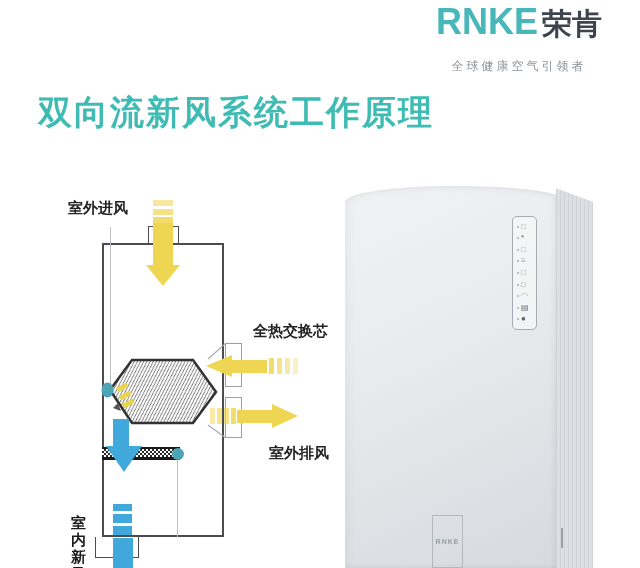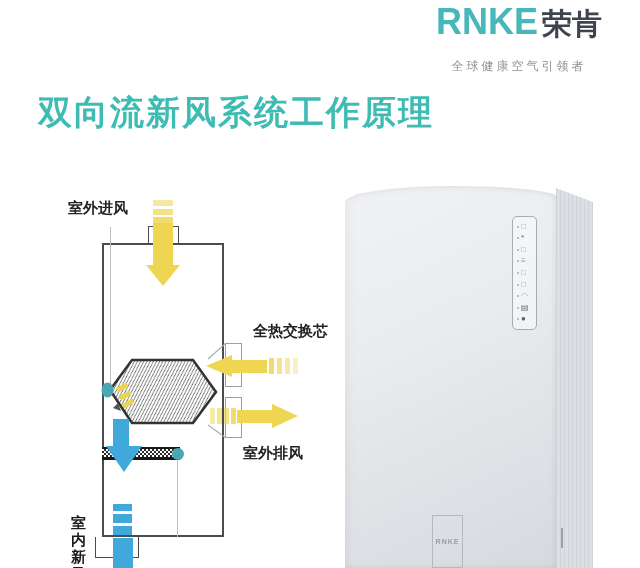--- a/index.html
+++ b/index.html
@@ -146,21 +146,21 @@
     </svg>
 
     <span class="lbl" style="left:253px;top:322px;">全热交换芯</span>
     <div class="abs yhead-l"></div>
     <div class="abs y ybody-l"></div>
     <div class="abs y ydash-v yi1"></div>
     <div class="abs y ydash-v yi2"></div>
     <div class="abs y ydash-v yi3"></div>
     <div class="abs y ydash-v yi4"></div>
 
-    <span class="lbl" style="left:243px;top:444px;">室外排风</span>
+    <span class="lbl" style="left:269px;top:444px;">室外排风</span>
     <div class="abs y ydash-e ye1"></div>
     <div class="abs y ydash-e ye2"></div>
     <div class="abs y ydash-e ye3"></div>
     <div class="abs y ydash-e ye4"></div>
     <div class="abs y ybody-r"></div>
     <div class="abs yhead-r"></div>
 
     <div class="abs filter-bar"></div>
     <div class="abs node-dot node-dot-2"></div>
 

